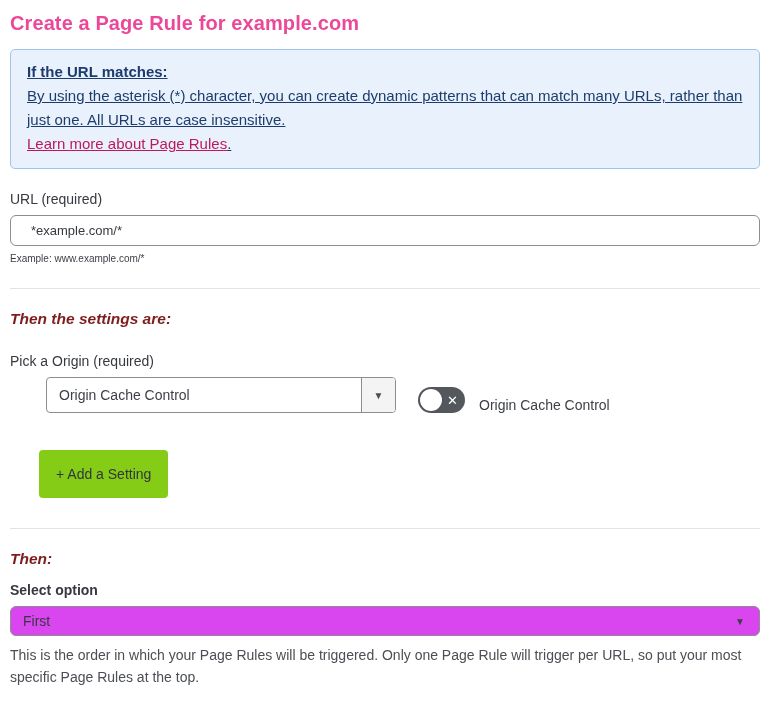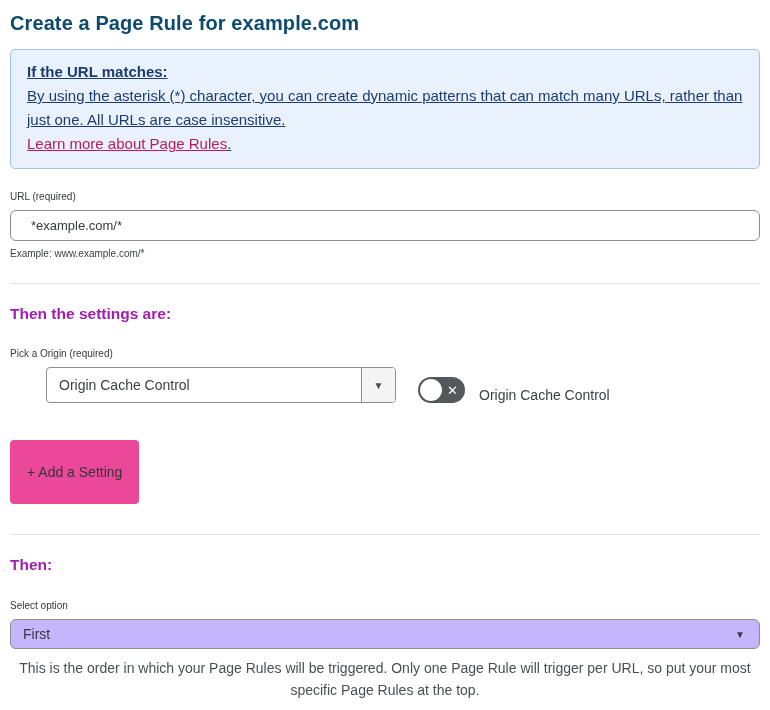--- a/index.html
+++ b/index.html
@@ -9,21 +9,21 @@
     font-family: "Liberation Sans", "DejaVu Sans", sans-serif;
     color: #36393f;
     overflow: hidden;
   }
   .page { padding: 0 10px; width: 770px; }
 
   .page-title {
     margin-top: 12px;
     font-size: 20px;
     font-weight: 700;
-    color: #0c4a6e;
+    color: #ec4899;
     letter-spacing: 0.1px;
   }
 
   
   .info-box {
     margin-top: 14px;
     background: #e9f2fc;
     border: 1px solid #9cc5ec;
     border-radius: 5px;
     padding: 10px 16px 12px 16px;
@@ -34,22 +34,22 @@
   }
   .info-box .info-heading { font-weight: 700; }
   .info-box .info-link {
     color: #be185d;
     text-decoration: underline;
     cursor: pointer;
   }
   .info-box .info-link-suffix { color: #1d3c6e; }
 
   
-  .field-label { font-size: 10px; color: #36393f; }
-  .section-heading { font-size: 15.5px; font-weight: 700; color: #a21caf; }
+  .field-label { font-size: 14px; color: #36393f; }
+  .section-heading { font-size: 15.5px; font-weight: 700; color: #7f1d1d; font-style: italic; }
   .divider { border: none; border-top: 1px solid #e3e3e3; height: 0; }
 
   .url-label { margin-top: 22px; }
   .text-input {
     margin-top: 8px;
     width: 100%;
     height: 31px;
     border: 1px solid #8d8d8d;
     border-radius: 6px;
     padding: 0 20px;
@@ -127,57 +127,57 @@
     transform: translateY(-50%);
     color: #ffffff;
     font-size: 13px;
     line-height: 1;
   }
   .toggle-label { margin-left: 14px; font-size: 14px; color: #3c3f45; }
 
   .add-setting-btn {
     margin-top: 37px;
     display: inline-block;
-    background: #ec4899;
+    background: #84cc16;
     color: #33363b;
     font-size: 14px;
     font-family: "Liberation Sans", sans-serif;
     border: none;
     border-radius: 4px;
-    padding: 24px 17px;
-    cursor: pointer;
+    padding: 16px 17px;
+    cursor: pointer;
+    margin-left: 29px;
   }
 
   .divider-2 { margin-top: 30px; }
   .order-heading { margin-top: 21px; }
-  .order-label { margin-top: 26px; }
+  .order-label { margin-top: 14px; font-weight: bold; }
 
   .select-full {
     margin-top: 8px;
     width: 100%;
     height: 30px;
     border: 1px solid #8d8d8d;
     border-radius: 6px;
-    background: #c4b5fd;
+    background: #d946ef;
     display: flex;
     align-items: center;
     padding: 0 14px 0 12px;
     font-size: 14px;
     color: #36393f;
     cursor: pointer;
     justify-content: space-between;
   }
   .select-full .select-arrow { font-size: 10px; color: #3c3f45; }
 
   .order-help {
     margin-top: 8px;
     font-size: 14px;
     line-height: 22px;
     color: #4b4e54;
-    text-align: center;
   }
 </style>
 </head>
 <body>
 
 <div class="page">
 
   <h1 class="page-title">Create a Page Rule for example.com</h1>
 
   <div class="info-box">

